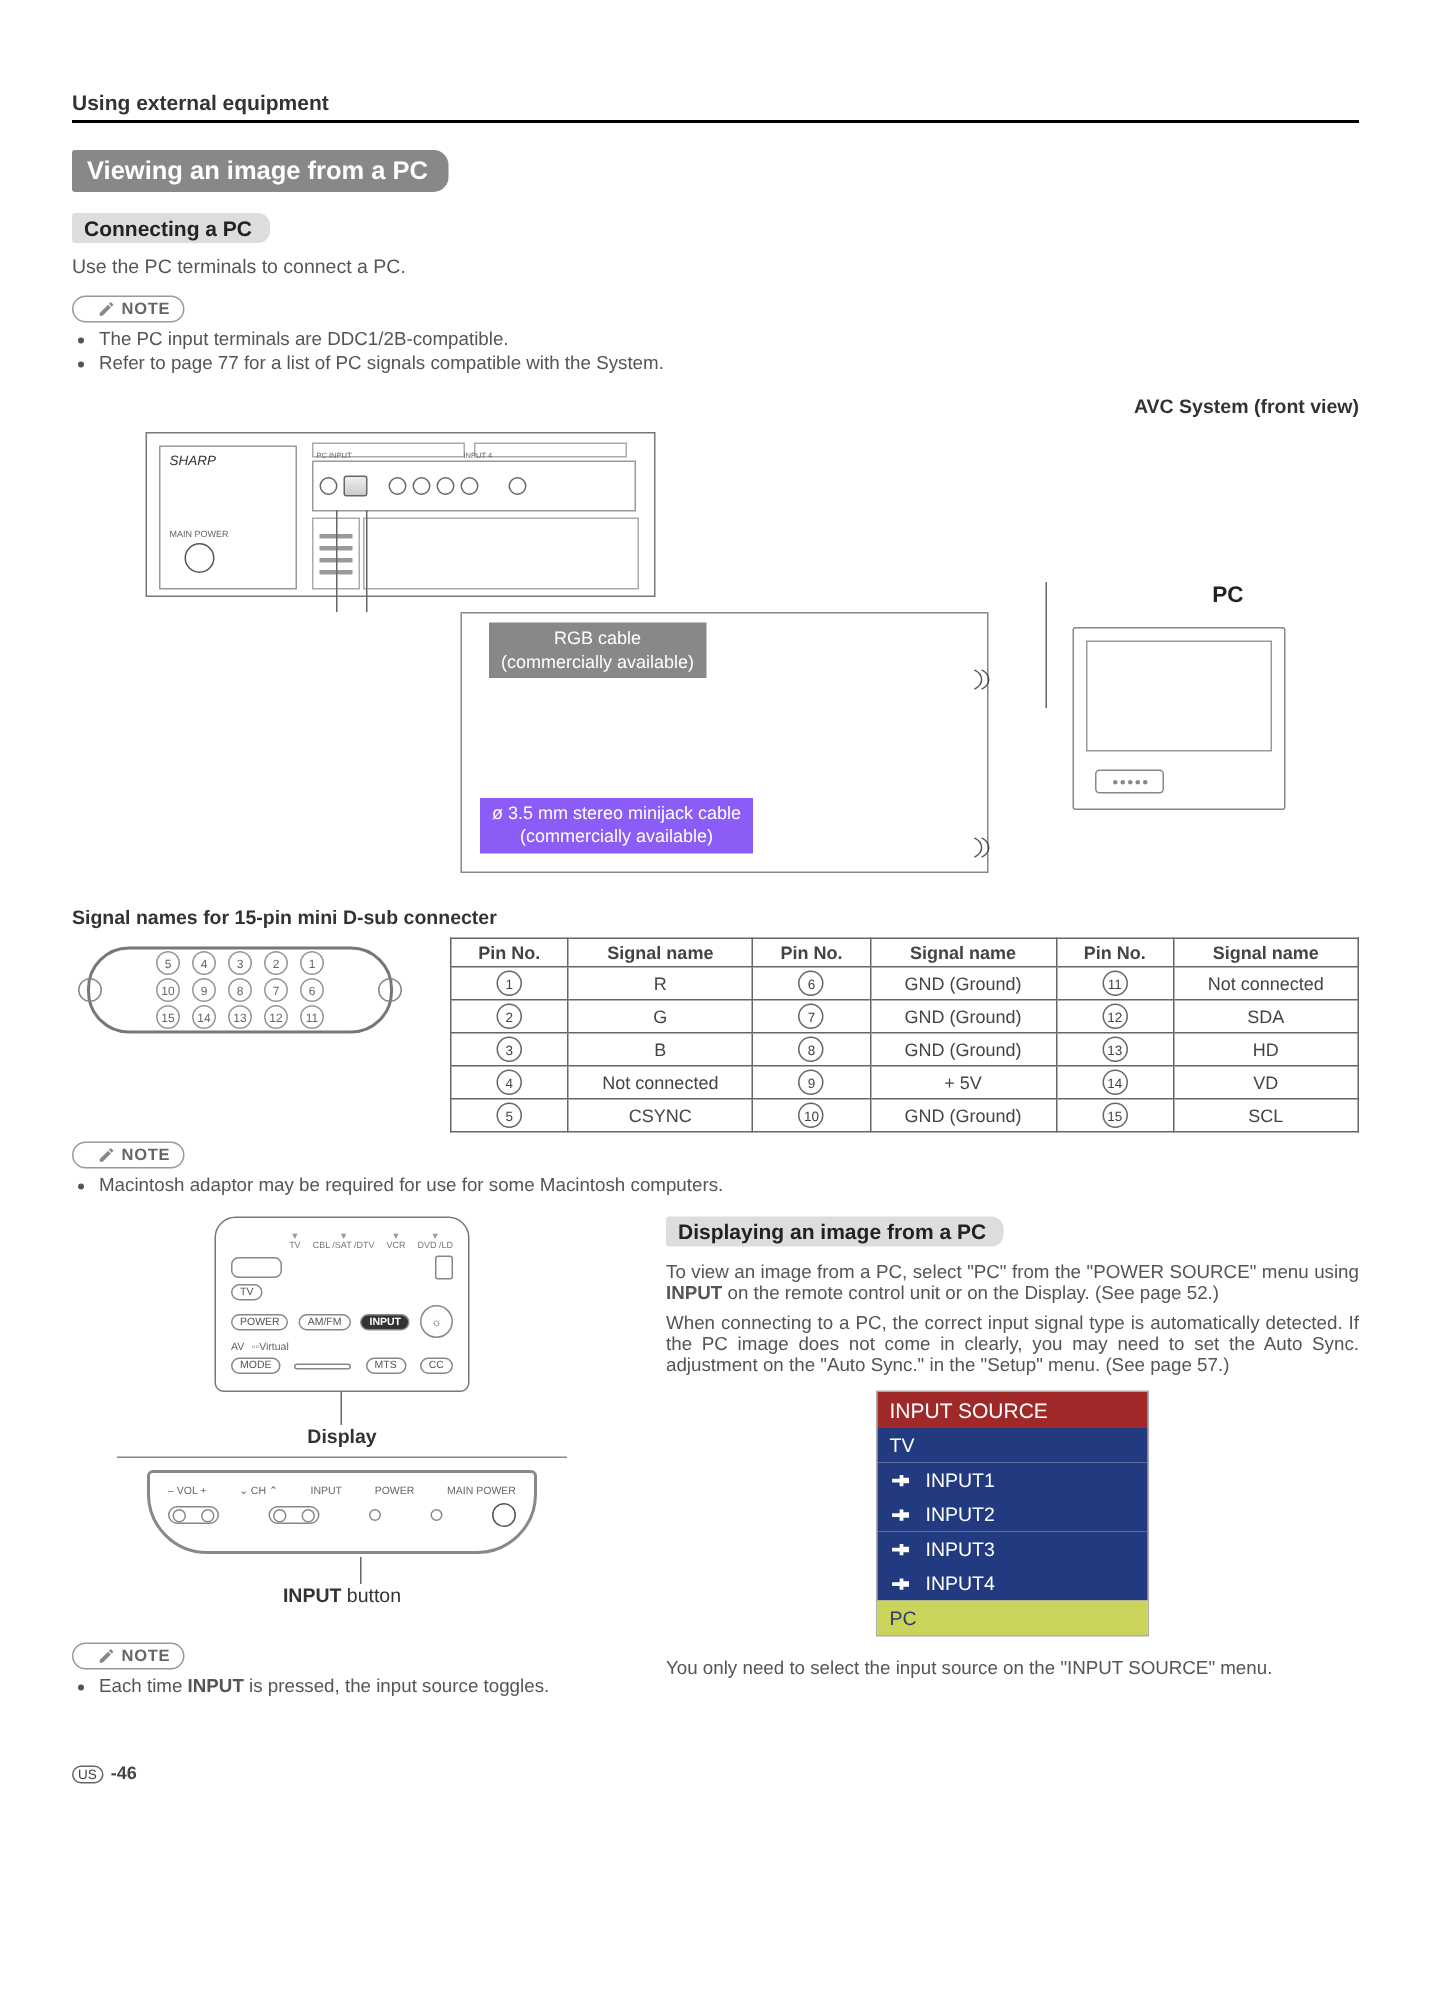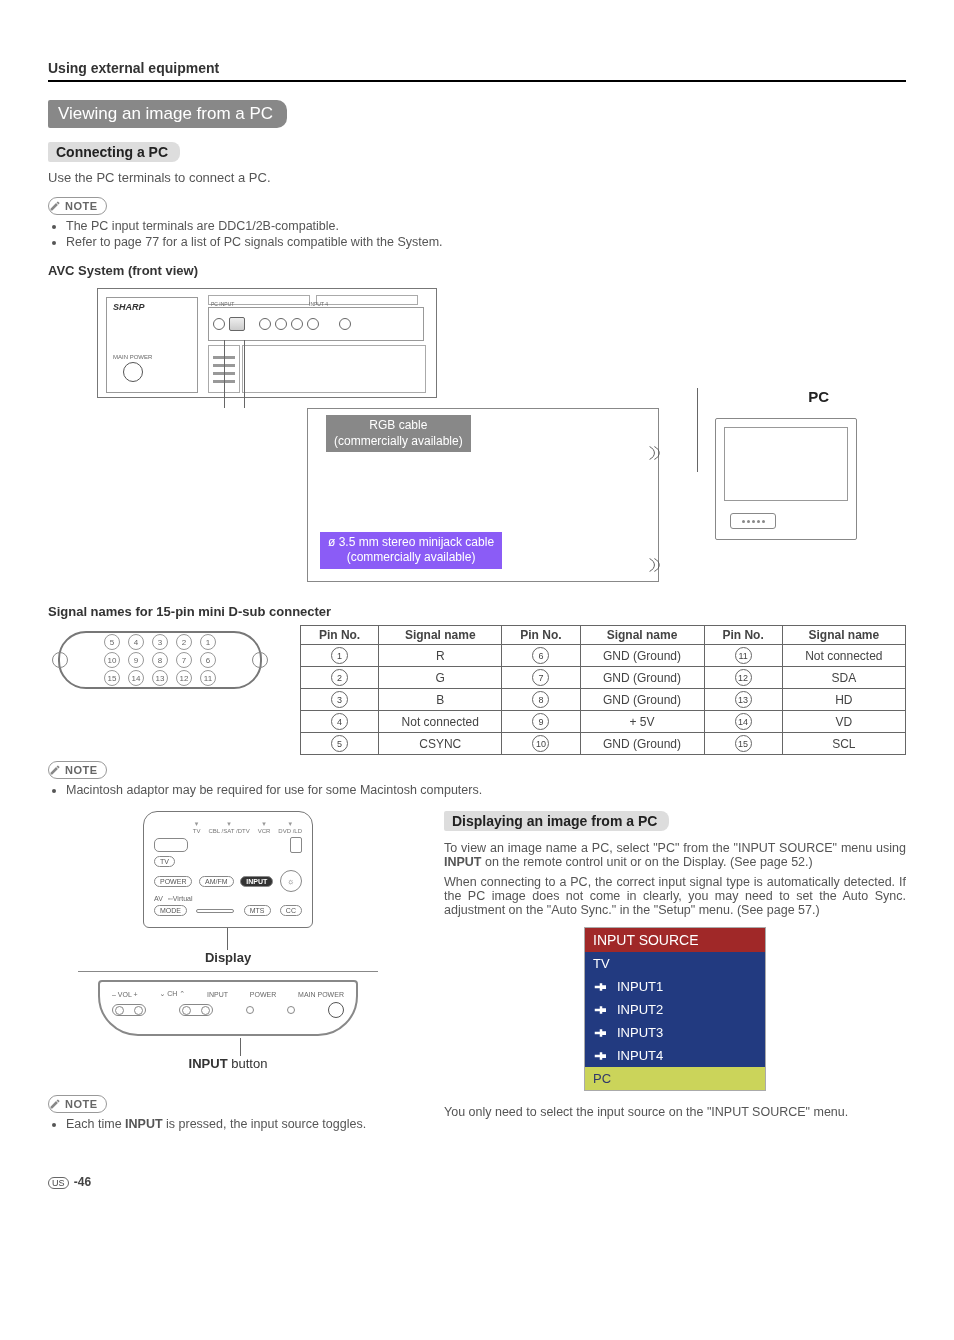--- a/index.html
+++ b/index.html
@@ -17,21 +17,21 @@
     font-size: 14px;
     color: #333;
     padding-bottom: 4px;
     border-bottom: 2.5px solid #000;
     margin-bottom: 18px;
   }
   .title-box {
     display: inline-block;
     background: #888;
     color: #fff;
-    font-weight: normal;
+    font-weight: bold;
     font-size: 17px;
     padding: 4px 14px 4px 10px;
     border-radius: 2px 10px 10px 2px;
     margin-bottom: 14px;
   }
   .sub-box {
     display: inline-block;
     background: #ddd;
     color: #222;
     font-weight: bold;
@@ -40,51 +40,51 @@
     border-radius: 2px 8px 8px 2px;
     margin-bottom: 4px;
   }
   .body-text { color: #555; margin: 4px 0 6px 0; }
   .note-pill {
     display: inline-flex;
     align-items: center;
     gap: 4px;
     border: 1px solid #999;
     border-radius: 10px;
-    padding: 0 8px 0 0;
+    padding: 0 8px 0 16px;
     font-size: 11px;
     color: #666;
     font-weight: bold;
     letter-spacing: 0.5px;
     margin: 6px 0 2px 0;
     height: 16px;
   }
   .note-pill svg { width: 12px; height: 12px; }
   ul.bullets { margin: 2px 0 14px 0; padding-left: 18px; color: #555; }
   ul.bullets li { margin: 2px 0; font-size: 12.5px; }
-  .center-label { font-weight: bold; color: #333; text-align: left; margin: 6px 0 10px 0; }
+  .center-label { font-weight: bold; color: #333; text-align: right; margin: 6px 0 10px 0; }
 
   
   .diagram {
     position: relative;
     height: 300px;
     margin: 0 auto 16px auto;
     width: 760px;
   }
   .avc-box {
     position: absolute; left: 0; top: 0;
     width: 340px; height: 110px;
     border: 1.5px solid #777; background: #fff;
     box-sizing: border-box;
   }
   .avc-left {
     position: absolute; left: 8px; top: 8px; width: 90px; height: 94px;
     border: 1px solid #999;
   }
-  .brand { position: absolute; left: 6px; top: 4px; font-size: 9px; font-weight: bold; font-style: italic; color: #333; }
+  .brand { position: absolute; left: 6px; top: 4px; font-size: 9px; font-weight: normal; font-style: italic; color: #333; }
   .power-ring { position: absolute; left: 16px; bottom: 10px; width: 18px; height: 18px; border: 1.5px solid #555; border-radius: 50%; }
   .power-label { position:absolute; left:6px; bottom:32px; font-size:6px; color:#666;}
   .avc-slot { position:absolute; left:110px; top:6px; width:100px; height:8px; border:1px solid #aaa; }
   .avc-slot2 { position:absolute; left:218px; top:6px; width:100px; height:8px; border:1px solid #aaa; }
   .ports-zone { position:absolute; left:110px; top:18px; width:216px; height:34px; border:1px solid #999; display:flex; align-items:center; gap:4px; padding:0 4px; box-sizing:border-box;}
   .port-label { font-size:5px; color:#666; position:absolute; top:-7px;}
   .jack { width:10px; height:10px; border:1.5px solid #666; border-radius:50%; }
   .jack.hex { border-radius:2px; width:14px; height:12px; background:linear-gradient(#eee,#ccc); }
   .door1 { position:absolute; left:110px; top:56px; width:30px; height:46px; border:1px solid #aaa;}
   .door1::before,.door1::after{content:"";position:absolute;left:4px;right:4px;height:3px;background:#999;}
@@ -452,21 +452,21 @@
     <ul class="bullets">
       <li>
         <span>Each time </span><b>INPUT</b><span> is pressed, the input source toggles.</span>
       </li>
     </ul>
   </div>
 
   <div class="col-right">
     <div class="sub-box">Displaying an image from a PC</div>
     <p>
-      <span>To view an image name a PC, select "PC" from the "INPUT SOURCE" menu using </span><b>INPUT</b><span> on the remote control unit or on the Display. (See page 52.)</span>
+      <span>To view an image from a PC, select "PC" from the "POWER SOURCE" menu using </span><b>INPUT</b><span> on the remote control unit or on the Display. (See page 52.)</span>
     </p>
     <p>When connecting to a PC, the correct input signal type is automatically detected.  If the PC image does not come in clearly, you may need to set the Auto Sync. adjustment on the "Auto Sync." in the "Setup" menu. (See page 57.)</p>
 
     <div class="osd">
       <div class="osd-title">INPUT SOURCE</div>
       <div class="osd-row">
           <span>TV</span>
         </div>
       <div class="osd-row">
         <svg class="plug-icon" viewBox="0 0 24 16">

